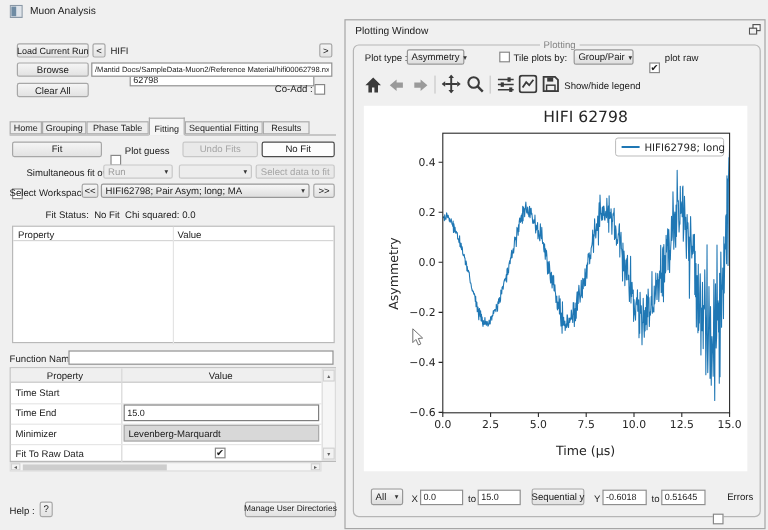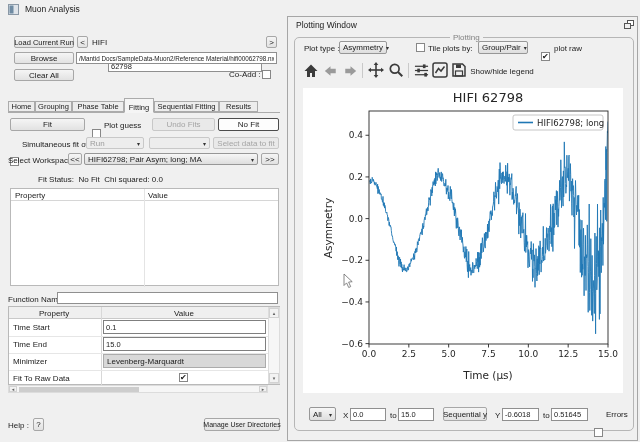--- a/index.html
+++ b/index.html
@@ -112,21 +112,20 @@
   <input class="abs inp" style="left: 57px; top: 292px; width: 221px; height: 12px;" value="">
 
   <div class="abs tbl" style="left:8px;top:306px;width:272px;height:79px;">
     <div class="abs" style="left:0;top:0;width:259px;height:12px;background:#efefef;border-bottom:1px solid #c9c9c9;">
       <span class="abs lbl" style="left:30px;top:2px;">Property</span>
       <span class="abs lbl" style="left:165px;top:2px;">Value</span>
     </div>
     <div class="abs" style="left:92px;top:0;width:1px;height:79px;background:#d8d8d8;"></div>
 
     <span class="abs lbl" style="left:4px;top:16px;text-align:right;">Time Start</span>
-    <input class="abs inp" style="left: 94px; top: 13px; width: 163px; height: 14px; border-color: rgb(127, 127, 127);" value="0.1">
     <div class="abs" style="left:0;top:29px;width:259px;height:1px;background:#e6e6e6;"></div>
     <span class="abs lbl" style="left:4px;top:33px;">Time End</span>
     <input class="abs inp" style="left: 94px; top: 30px; width: 163px; height: 14px; border-color: rgb(127, 127, 127);" value="15.0">
     <div class="abs" style="left:0;top:46px;width:259px;height:1px;background:#e6e6e6;"></div>
     <span class="abs lbl" style="left:4px;top:50px;">Minimizer</span>
     <div class="abs" style="left:94px;top:47px;width:163px;height:14px;background:#d8d8d8;border:1px solid #ababab;padding:2px 0 0 3px;"><span>Levenberg-Marquardt</span></div>
     <div class="abs" style="left:0;top:63px;width:259px;height:1px;background:#e6e6e6;"></div>
     <span class="abs lbl" style="left:4px;top:67px;">Fit To Raw Data</span>
     <div class="abs cb checked" style="left:170px;top:66px;"></div>
 

